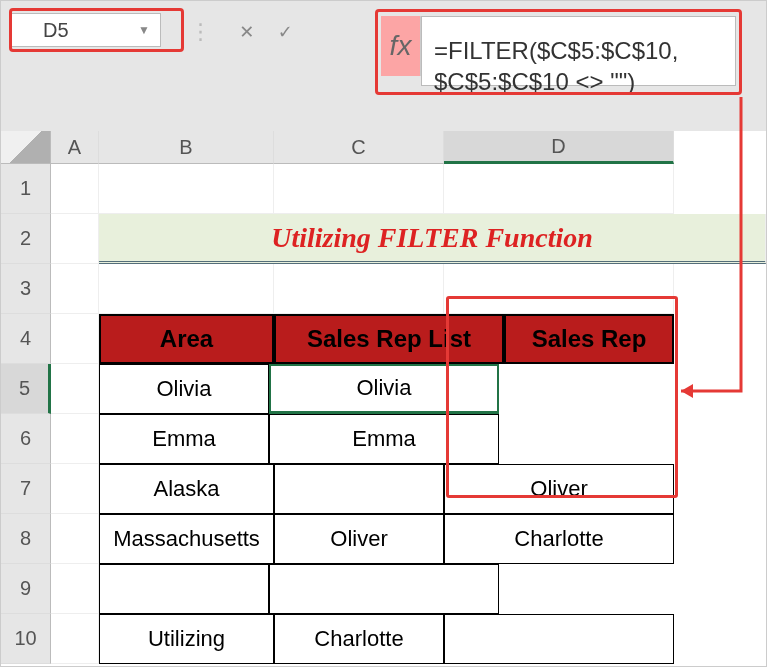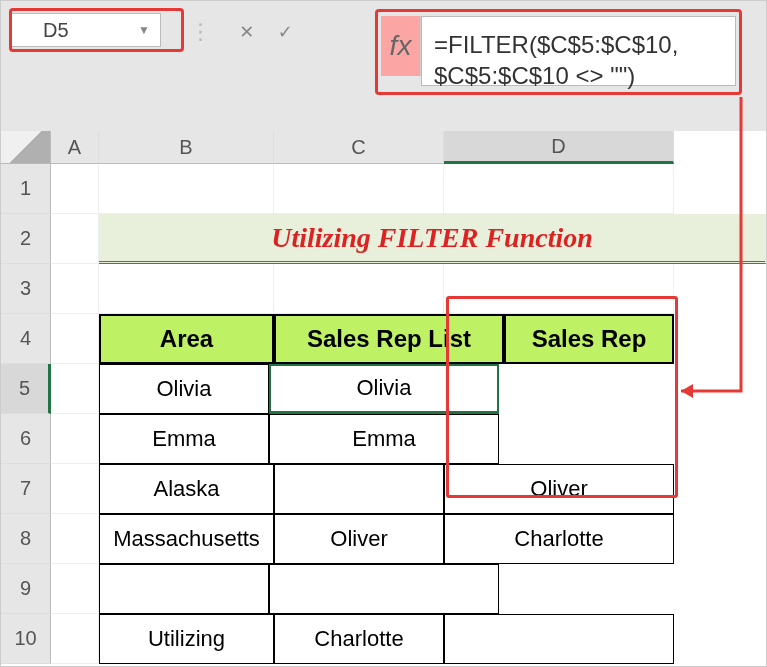--- a/index.html
+++ b/index.html
@@ -46,21 +46,21 @@
   }
   .fx-btn { display:inline-flex; width:34px; height:34px; align-items:center; justify-content:center; color:#888; font-size:18px; vertical-align:middle;}
   .fx-label {
     display:inline-flex; width:40px; height:60px; align-items:center; justify-content:center;
     font-style: italic; color:#666; font-size:28px; background:#fca5a5; border-right:1px solid #ccc; vertical-align:top;
     position:absolute; top:15px; left:380px;
   }
   .formula-bar {
     position:absolute; top:15px; left:420px; right:30px; height:70px;
     background:#fff; border:1px solid #bbb;
-    padding: 12px 12px;
+    padding: 18px 12px;
     font-size: 24px; color:#333;
     line-height: 1.3;
   }
   .formula-highlight {
     position:absolute; border:3px solid #e53935; border-radius:4px;
     top:8px; left:374px; right:24px; height:86px; pointer-events:none;
   }
   .sheet-area { display:flex; height: calc(100% - 130px); }
   .row-headers { width: 50px; display:flex; flex-direction:column; }
   .corner { height:33px; background: linear-gradient(135deg, #f0f0f0 50%, #b0b0b0 50%); border-right:1px solid #bbb; border-bottom:1px solid #bbb;}
@@ -72,21 +72,21 @@
   .colh.active { border-bottom: 3px solid #217346; background:#d8d8d8;}
   .cA { width:48px;} .cB{width:175px;} .cC{width:170px;} .cD{width:230px;}
   .rows { position:relative;border-radius:32px; }
   .rw { display:flex; height:50px; }
   .cell { border-right:1px solid #eee; border-bottom:1px solid #eee; display:flex; align-items:center; justify-content:center; font-size:22px;}
   .title-cell {
     background:#e8f0dc; color:#d22; font-weight:bold; font-style:italic;
     font-size:28px; border-bottom:3px double #546e7a;
     font-family: 'Times New Roman', serif;
   }
-  .tbl-head { background:#bef264; font-weight:bold; border:2px solid #000 !important; font-size:24px;}
+  .tbl-head { background:#b91c1c; font-weight:bold; border:2px solid #000 !important; font-size:24px;}
   .tbl-cell { border:1px solid #000 !important; background:#fff;}
   .sel-cell { outline:2px solid #217346; outline-offset:-2px; border-bottom:3px solid #217346 !important;}
   .d-highlight {
     position:absolute; border:3px solid #e53935; border-radius:3px;
     top: 132px; left:395px; width:232px; height:202px; pointer-events:none;
   }
   .arrow-svg { position:absolute; top:0; left:0; width:100%; height:100%; pointer-events:none; overflow:visible;}
 </style>
 </head>
 <body>

